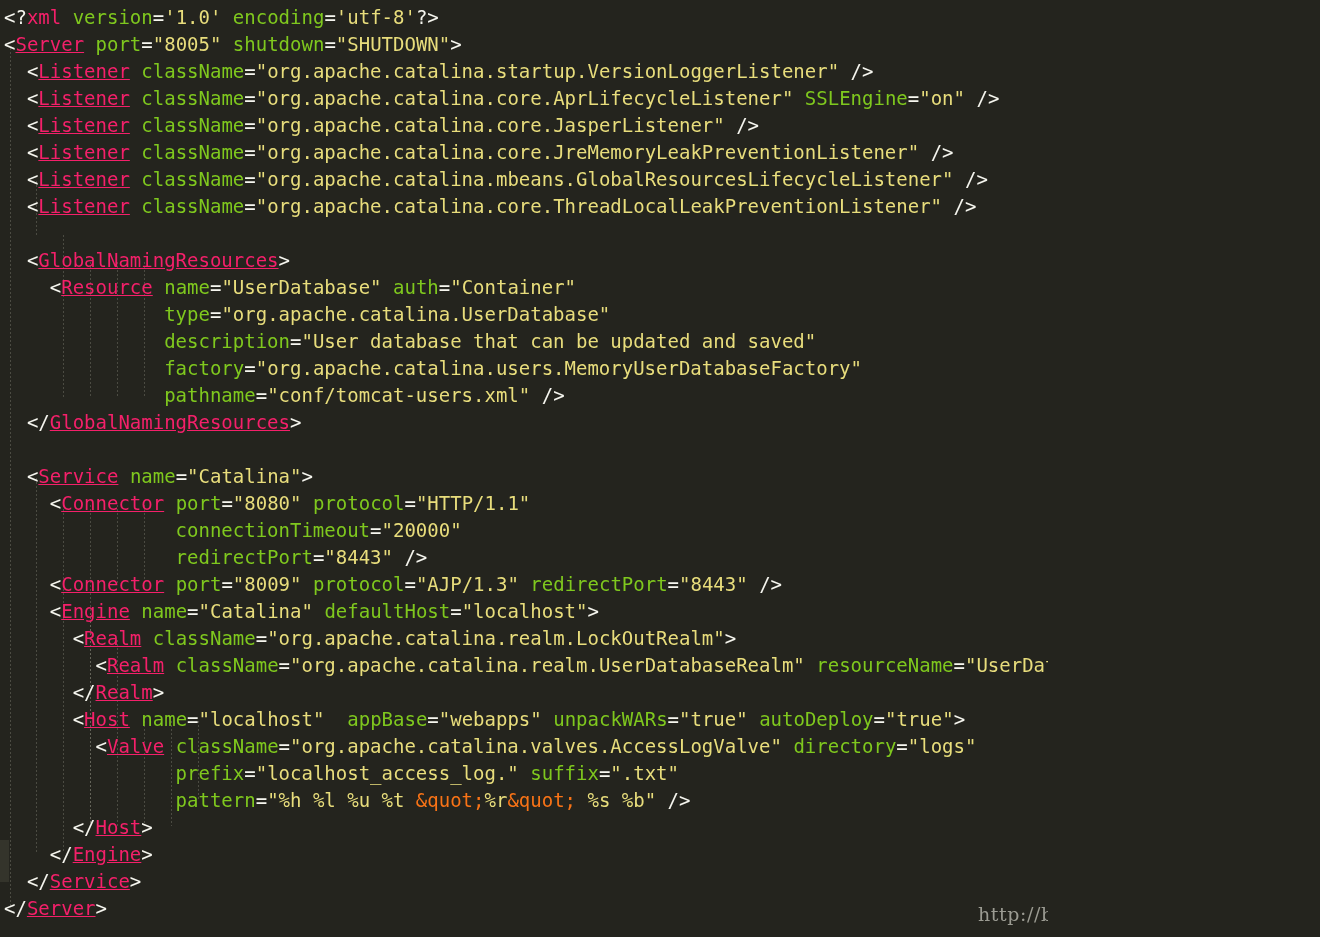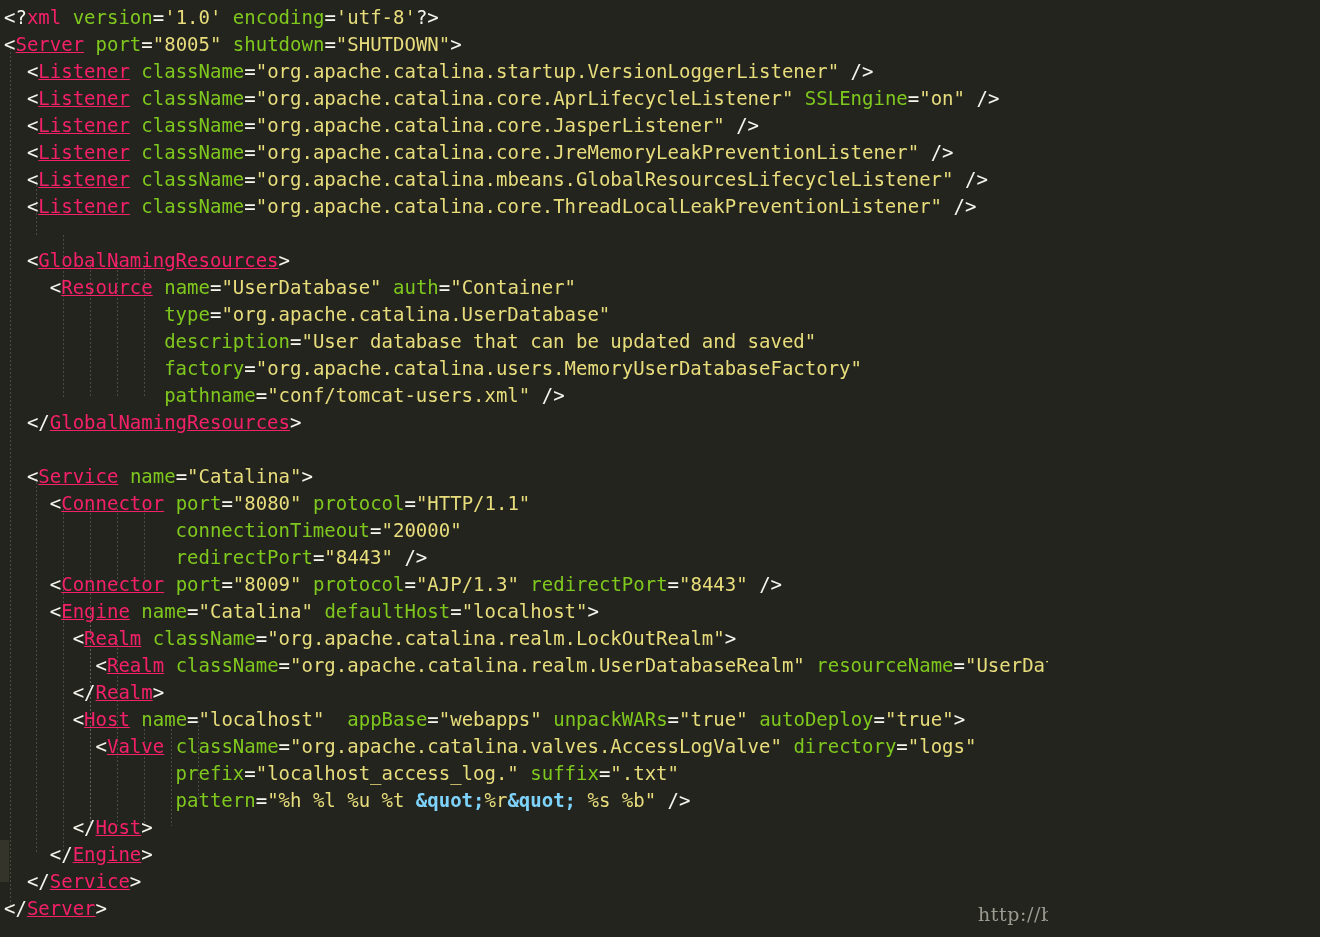--- a/index.html
+++ b/index.html
@@ -55,21 +55,21 @@
     display: block;
     height: 27px;
     white-space: pre;
   }
   
   .pun   { color: #f6f6ef; }           
   .tag   { color: #f4206a; text-decoration: underline; }           
   .attr  { color: #7fc81e; }           
   .eq    { color: #f6f6ef; }           
   .val   { color: #e8dd7c; }           
-  .ent   { color: #7dd3fc; font-weight: bold; }           
+  .ent   { color: #f97316; }           
   .pi    { color: #f4206a; }           
 
   #watermark {
     position: absolute;
     z-index: 3;
     left: 978px;
     top: 903px;
     color: #9b9b92;
     font-family: "DejaVu Serif", "Liberation Serif", serif;
     font-size: 19px;

